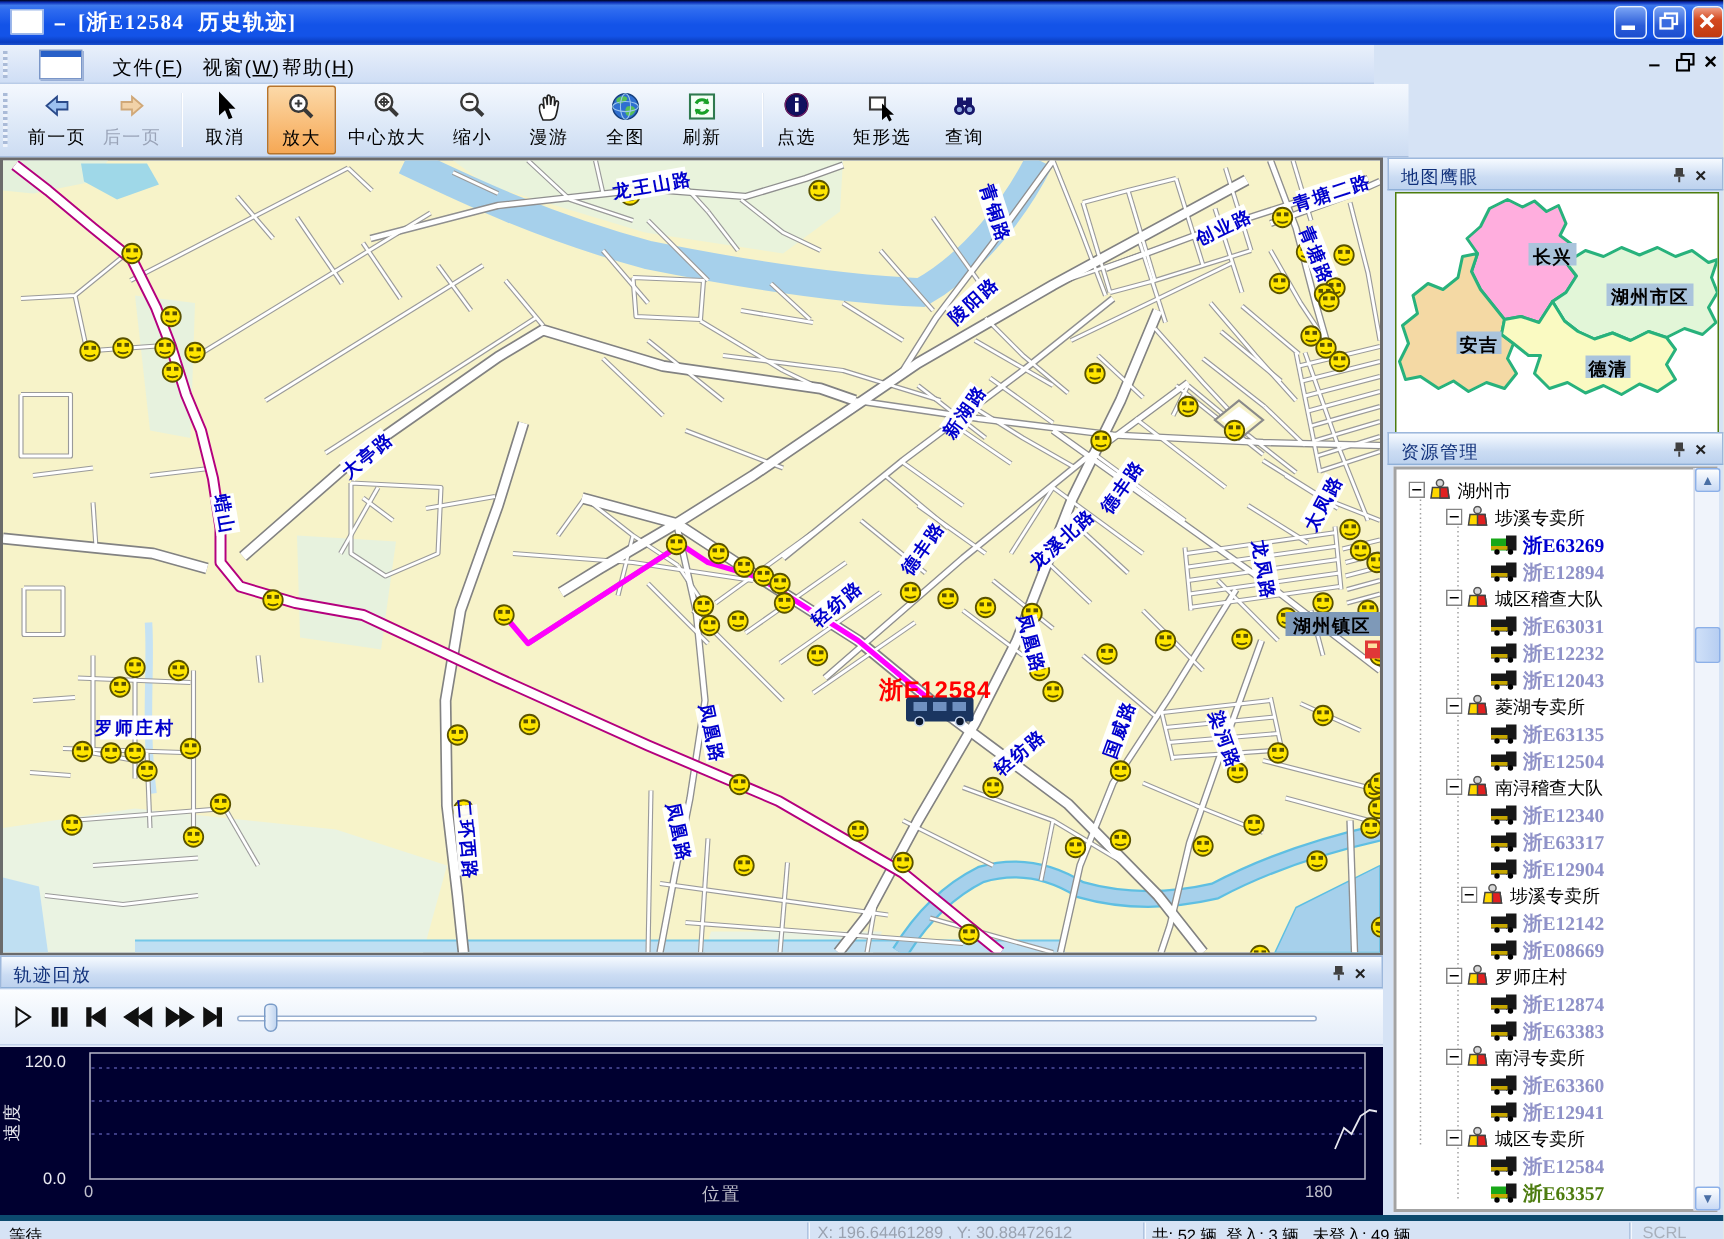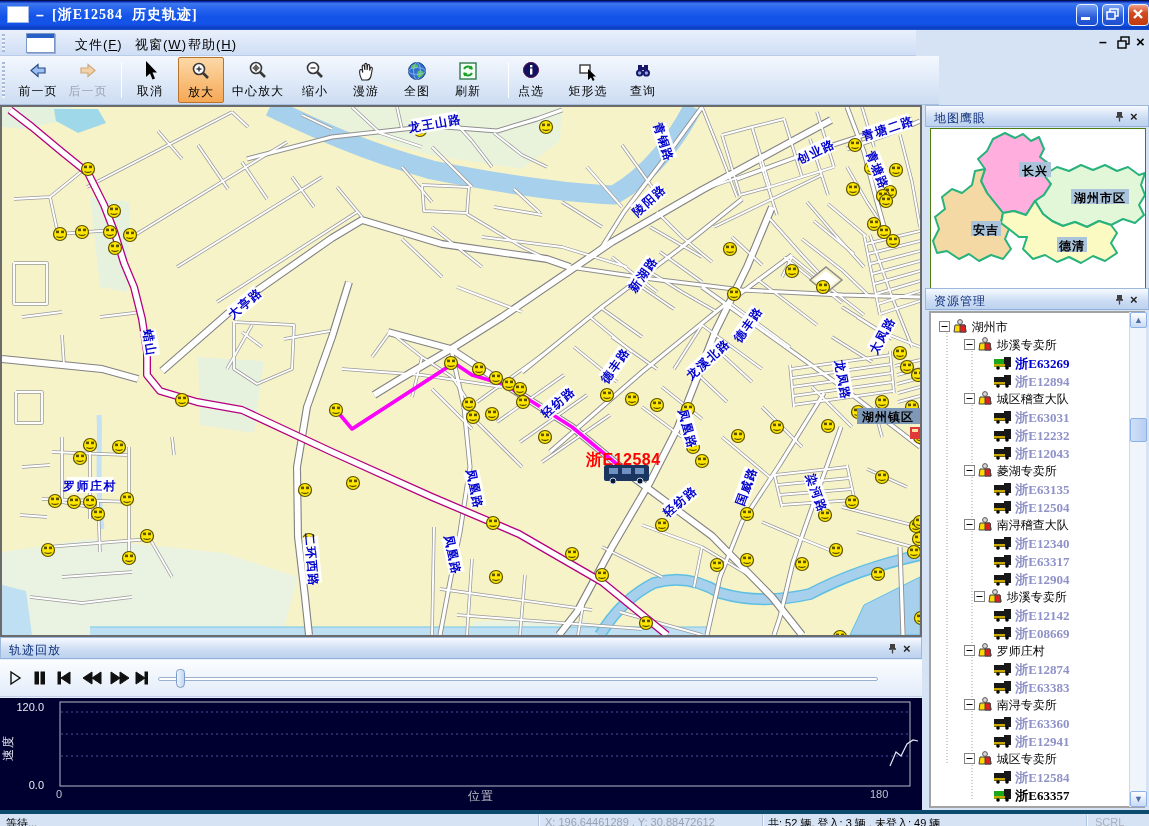--- a/index.html
+++ b/index.html
@@ -22,21 +22,21 @@
 .seltb{background:linear-gradient(#fcd9a8,#f6a855);border:1px solid #b8742a;border-radius:2px}
 .gray .lb{color:#9aa4b8}
 .paneltitle{height:22px;background:linear-gradient(#f6faff,#cbdcf3 60%,#bdd2ee);border:1px solid #9db8dc;border-bottom:1px solid #8fb0d8;font-size:12px;color:#10307a;padding:4px 15px 0 8px;letter-spacing:1px}
 .pin{position:absolute;top:4px;font-size:12px;color:#222;font-weight:bold}
 .statusbar{left:0;top:810px;width:1149px;height:16px;background:#d6e3f5;border-top:4px solid #0c4a6e;font-size:11px;color:#000}
 .sb{position:absolute;top:2px;white-space:nowrap}
 .sbsep{position:absolute;top:1px;width:2px;height:14px;border-left:1px solid #b0c4e0;border-right:1px solid #f4f8fe}
 .treerow{position:absolute;white-space:nowrap;font-size:12px}
 .trucktxt{color:#8f92c8;font-weight:bold;font-family:"Liberation Serif",serif;font-size:13px}
 .seltxt{color:#0000d0;font-weight:bold;font-family:"Liberation Serif",serif;font-size:13px}
-.seltxt2{color:#000000;font-weight:bold;font-family:"Liberation Serif",serif;font-size:13px}
+.seltxt2{color:#4d7c0f;font-weight:bold;font-family:"Liberation Serif",serif;font-size:13px}
 .grptxt{color:#000;font-size:12px}
 ._z{font-family:"Liberation Sans",sans-serif}
 </style></head><body>
 <div class="abs titlebar">
 <div class="abs ticon"></div>
 <div class="abs" style="left:36px;top:7px;color:#fff;font-weight:bold;font-size:14px">–</div>
 <div class="abs ttext">[<span style="font-family:'Liberation Sans'">浙</span>E12584&nbsp;&nbsp;<span style="font-family:Liberation Sans, sans-serif">历史轨迹</span>]</div>
 <div class="abs wbtn" style="left:1076px;background:linear-gradient(#7aa4f5,#2a5cd8 60%,#1c4ecf)"><svg width="20" height="20">
         <rect x="4" y="12" width="9" height="3" fill="#fff"></rect>
       </svg></div>

